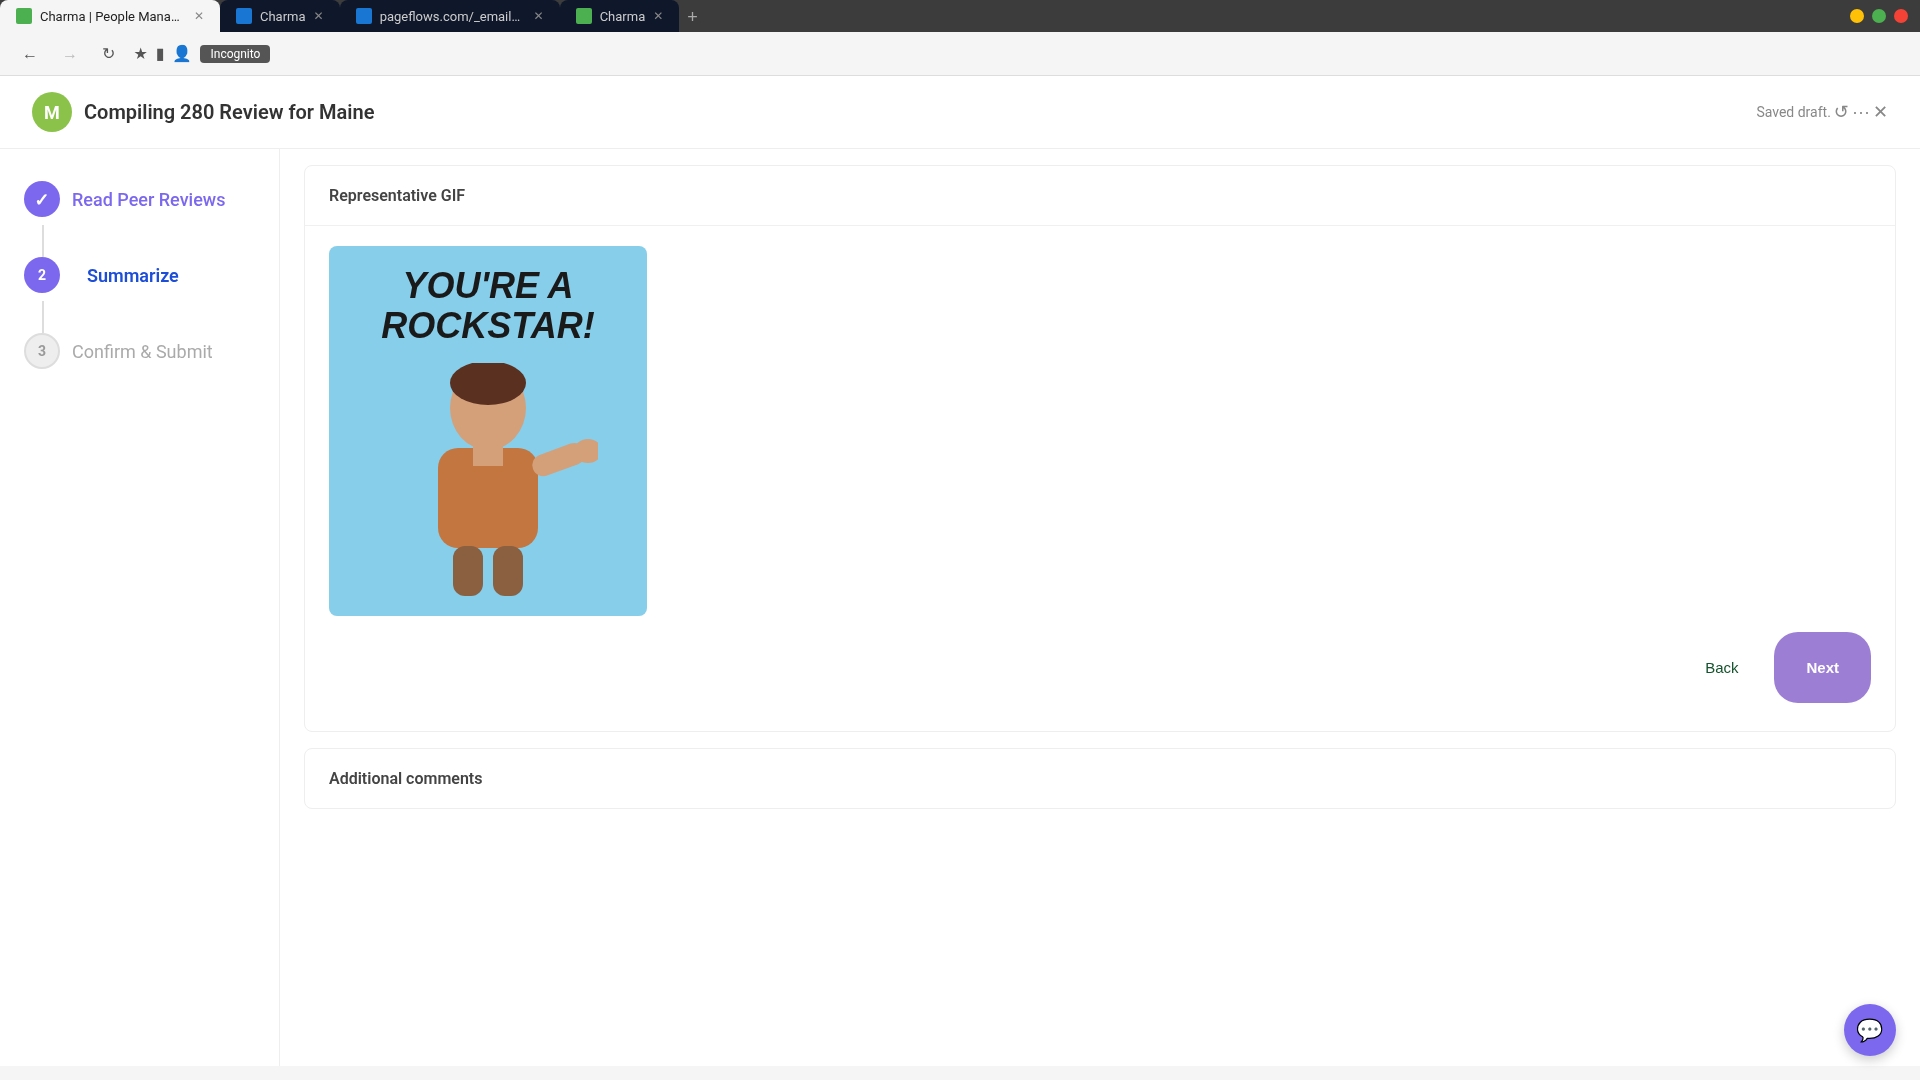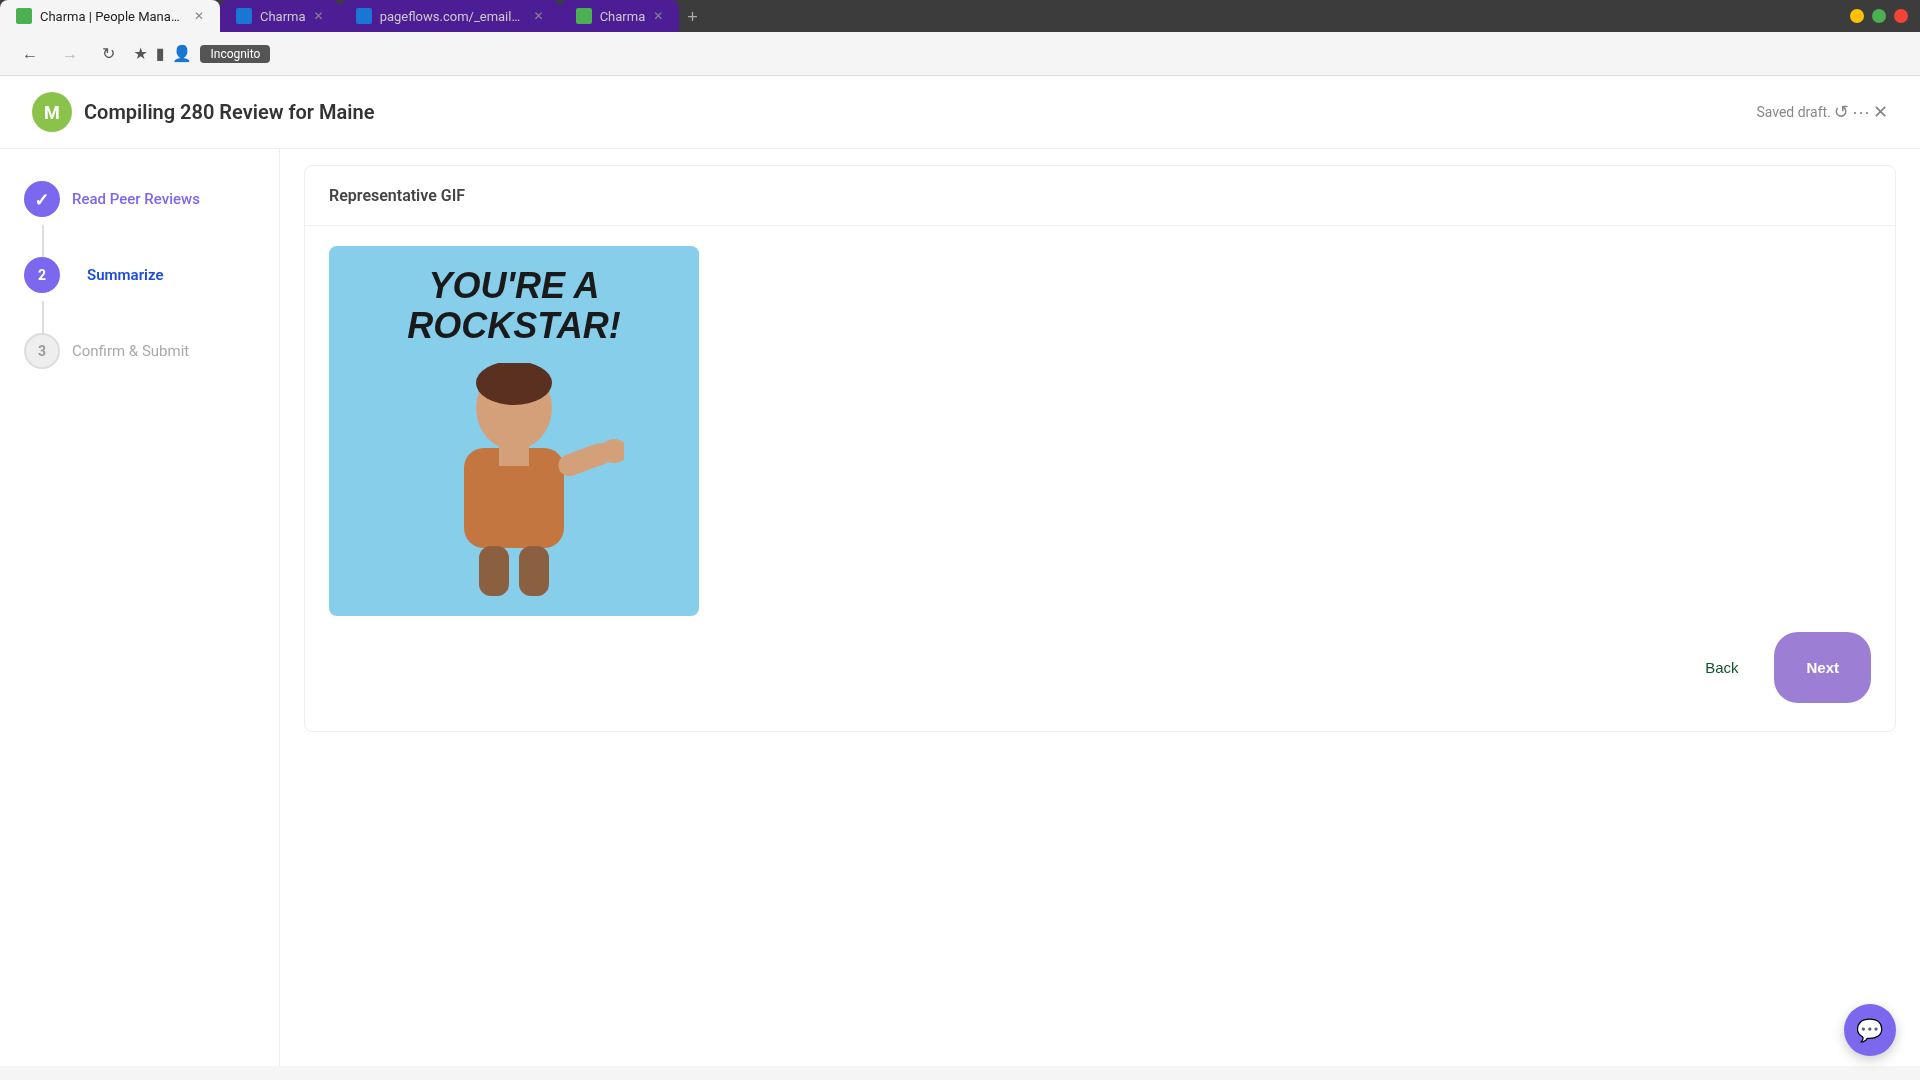--- a/index.html
+++ b/index.html
@@ -1,20 +1,20 @@
 <!DOCTYPE html>
 <html><head>
   <meta charset="utf-8">
   <style>
     * { box-sizing: border-box; margin: 0; padding: 0; }
     body { font-family: -apple-system, BlinkMacSystemFont, 'Segoe UI', Roboto, sans-serif; background: #f5f5f5; width: 1920px; height: 1080px; overflow: hidden; }
 
     
     .browser-chrome { background: #3c3c3c; width: 100%; }
-    .tab { display: flex; align-items: center; gap: 8px; padding: 8px 16px; border-radius: 8px 8px 0 0; font-size: 13px; color: #ccc; max-width: 220px; background: #4c1d95; cursor: pointer; }
+    .tab { display: flex; align-items: center; gap: 8px; padding: 8px 16px; border-radius: 8px 8px 0 0; font-size: 13px; color: #ccc; max-width: 220px; background: #0f172a; cursor: pointer; }
     .tab.active { background: #f5f5f5; color: #222; }
     .tab-favicon { width: 16px; height: 16px; border-radius: 2px; flex-shrink: 0; }
     .tab-favicon.green { background: #4caf50; }
     .tab-favicon.blue { background: #1976d2; }
     .tab-label { white-space: nowrap; overflow: hidden; text-overflow: ellipsis; max-width: 150px; }
     .tab-close { margin-left: auto; color: #888; font-size: 12px; }
     .new-tab-btn { background: none; border: none; color: #aaa; font-size: 18px; padding: 4px 8px; cursor: pointer; }
     .window-controls { display: flex; align-items: center; gap: 8px; padding: 0 12px; }
     .win-btn { width: 14px; height: 14px; border-radius: 50%; border: none; cursor: pointer; }
     .win-min { background: #ffc107; }
@@ -46,35 +46,35 @@
     .main-content { display: flex; flex: 1; overflow: hidden; }
 
     
     .sidebar { width: 280px; padding: 32px 24px; border-right: 1px solid #eee; flex-shrink: 0; }
     .step-item { display: flex; align-items: center; gap: 12px; margin-bottom: 8px; }
     .step-connector { width: 2px; height: 32px; background: #ddd; margin-left: 18px; }
     .step-circle { width: 36px; height: 36px; border-radius: 50%; display: flex; align-items: center; justify-content: center; font-weight: 700; font-size: 14px; flex-shrink: 0; }
     .step-circle.completed { background: #7b68ee; color: white; }
     .step-circle.active { background: #7b68ee; color: white; }
     .step-circle.inactive { background: #eee; color: #999; border: 2px solid #ddd; }
-    .step-label { font-size: 15px; }
+    .step-label { font-size: 18px; }
     .step-label.completed { color: #7b68ee; font-weight: 500; }
     .step-label.active { color: #1d4ed8; font-weight: 600; margin-left: 15px; }
     .step-label.inactive { color: #aaa; }
 
     
     .content-area { flex: 1; overflow-y: auto; padding: 0; }
     .section-card { background: white; border: 1px solid #eee; margin: 16px 24px; border-radius: 8px; }
     .section-header { padding: 20px 24px; font-size: 16px; font-weight: 600; color: #444; border-bottom: 1px solid #f0f0f0; }
     .section-body { padding: 20px 24px; }
 
     .change-gif-link { color: #888; font-size: 14px; cursor: pointer; margin-bottom: 16px; display: block; text-decoration: underline; }
 
     
-    .gif-container { width: 370px; height: 370px; border-radius: 8px; overflow: hidden; background: #87ceeb; display: flex; flex-direction: column; align-items: center; justify-content: flex-start; padding: 20px 16px 10px; position: relative; }
+    .gif-container { width: 318px; height: 370px; border-radius: 8px; overflow: hidden; background: #87ceeb; display: flex; flex-direction: column; align-items: center; justify-content: flex-start; padding: 20px 16px 10px; position: relative; }
     .gif-text { font-size: 36px; font-weight: 900; color: #1a1a1a; text-align: center; font-style: italic; text-transform: uppercase; line-height: 1.1; margin-bottom: 10px; font-family: Impact, 'Arial Black', sans-serif; }
 
     
     .actions-row { display: flex; align-items: center; justify-content: flex-end; gap: 16px; padding: 16px 0 8px; }
     .back-btn { background: none; border: none; color: #14532d; font-size: 15px; cursor: pointer; padding: 10px 20px; }
     .next-btn { background: #9c7fd4; color: white; border: none; border-radius: 24px; padding: 27px 32px; font-size: 15px; font-weight: 600; cursor: pointer; }
 
     
     .additional-section { background: white; border: 1px solid #eee; margin: 8px 24px 16px; border-radius: 8px; }
     .additional-header { padding: 20px 24px; font-size: 16px; font-weight: 600; color: #444; }
@@ -203,19 +203,22 @@
             </svg>
           </div>
 
           <div class="actions-row">
             <button class="back-btn">Back</button>
             <button class="next-btn">Next</button>
           </div>
         </div>
       </div>
 
+      <div class="additional-section">
+        <div class="additional-header">Additional comments</div>
+      </div>
     </div>
   </div>
 </div>
 
 <div class="chat-widget">
   <span>💬</span>
 </div>
 
 </body></html>

